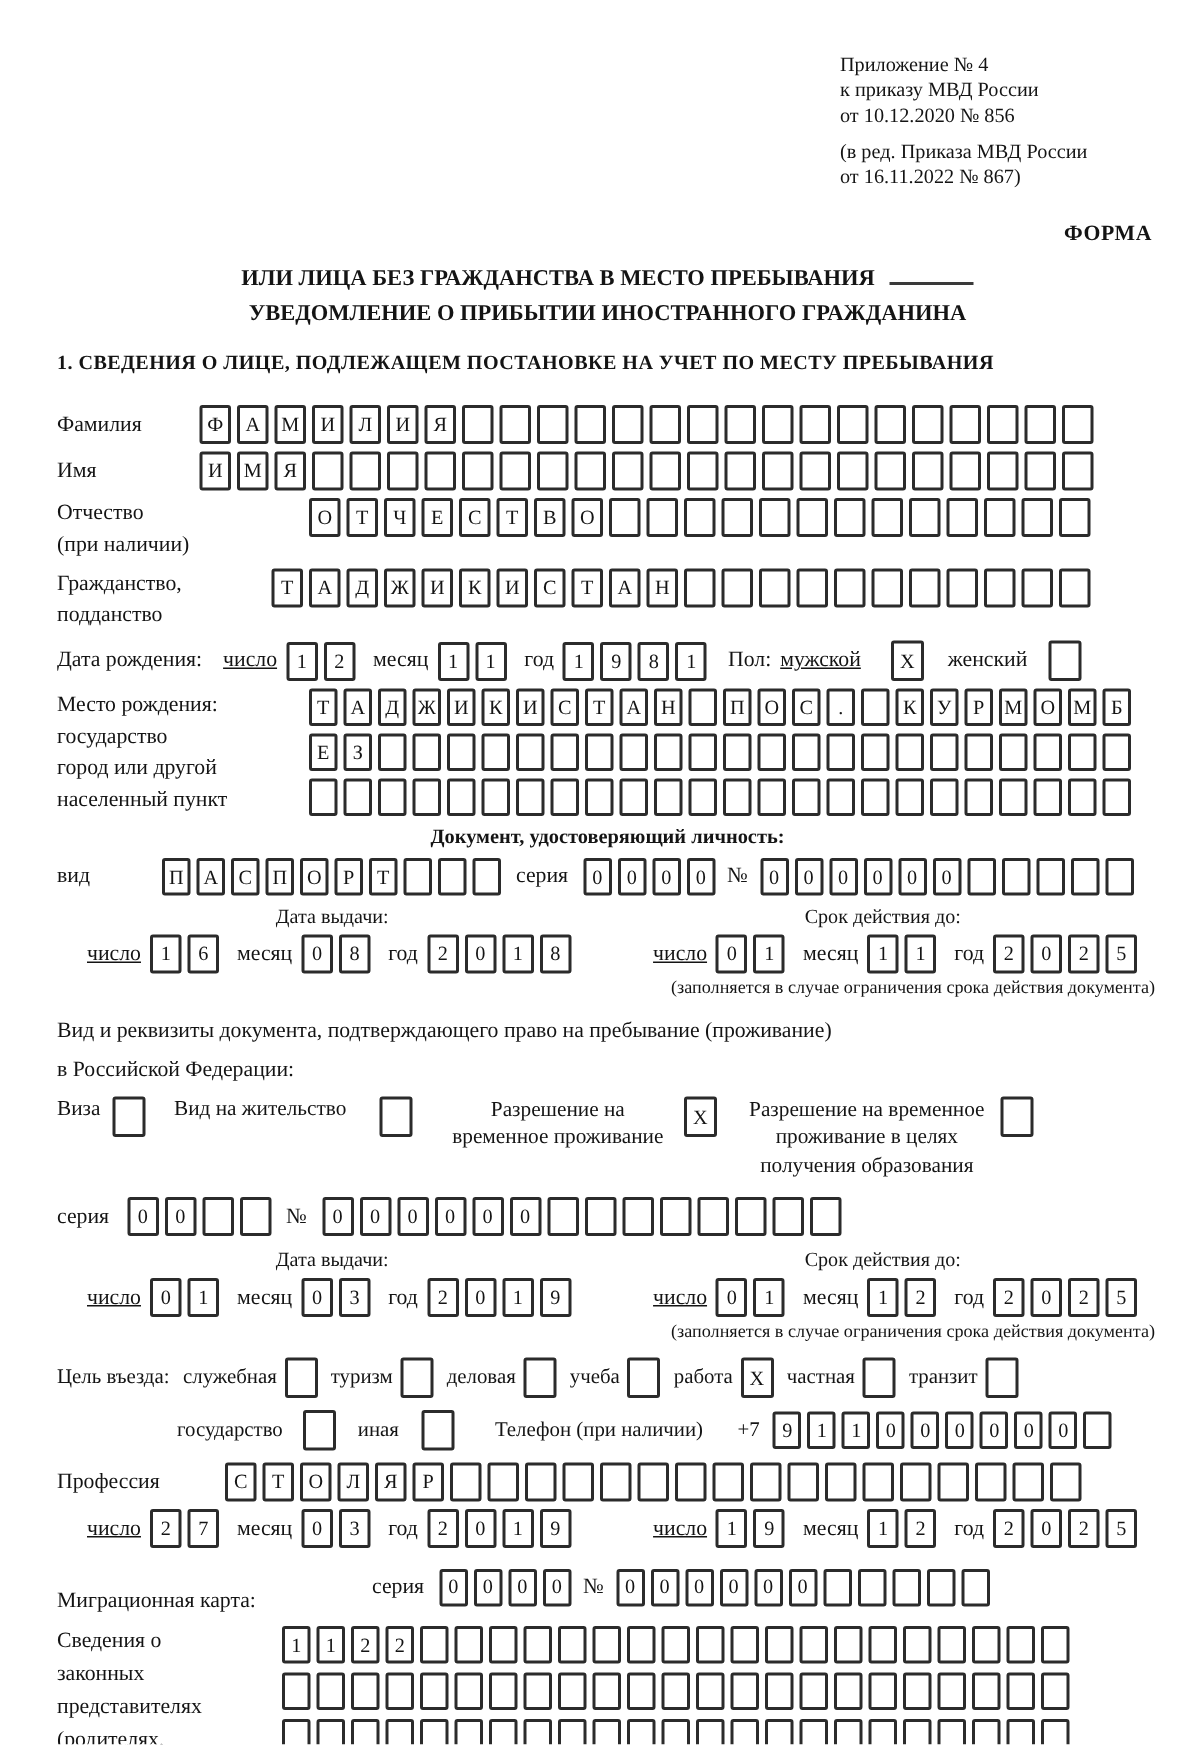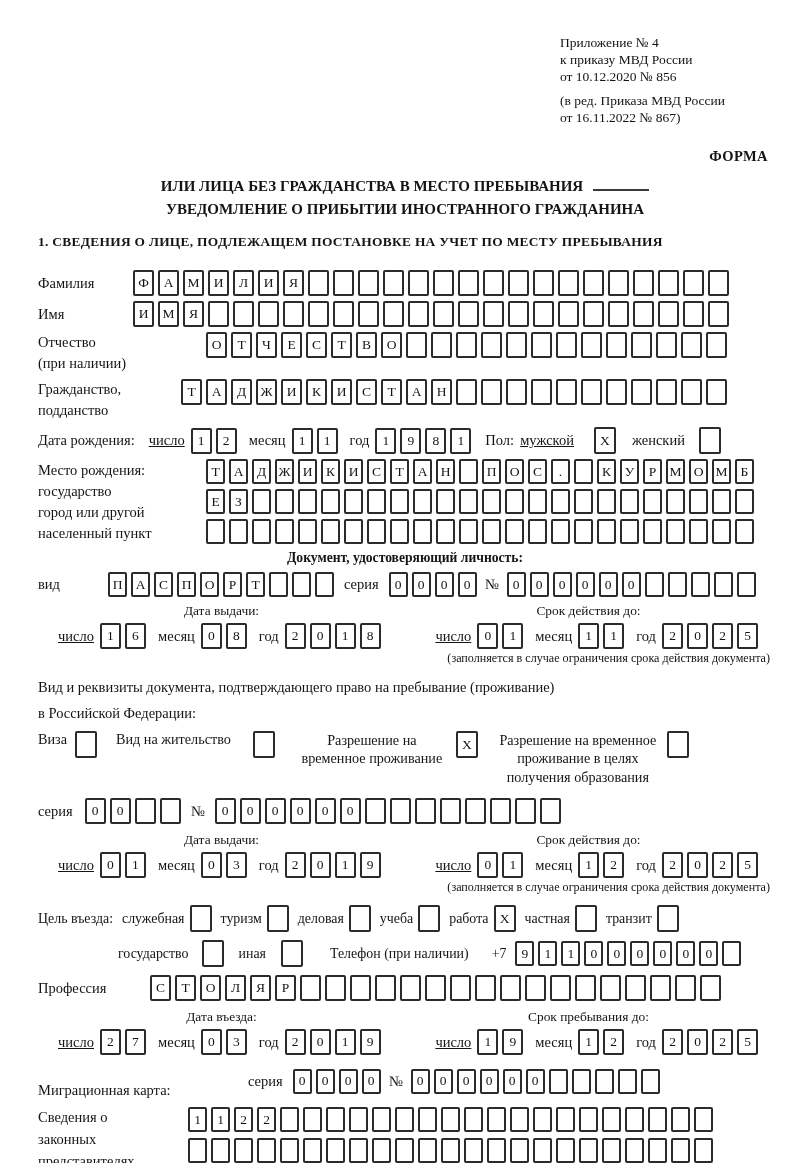--- a/index.html
+++ b/index.html
@@ -582,24 +582,20 @@
         <span class="cell"></span>
         <span class="cell"></span>
         <span class="cell"></span>
         <span class="cell"></span>
         <span class="cell"></span>
         <span class="cell"></span>
         <span class="cell"></span>
       </span>
   </div>
 
-  <div class="twocol" style="margin-top:8px;">
-    <div>Дата въезда:</div>
-    <div>Срок пребывания до:</div>
-  </div>
   <div class="daterow" style="margin-bottom:8px;">
     <span class="dategroup">
         <span class="dlab">число</span>
         <span class="cells">
           <span class="cell">2</span>
           <span class="cell">7</span>
         </span>
         <span class="dlab">месяц</span>
         <span class="cells">
           <span class="cell">0</span>

